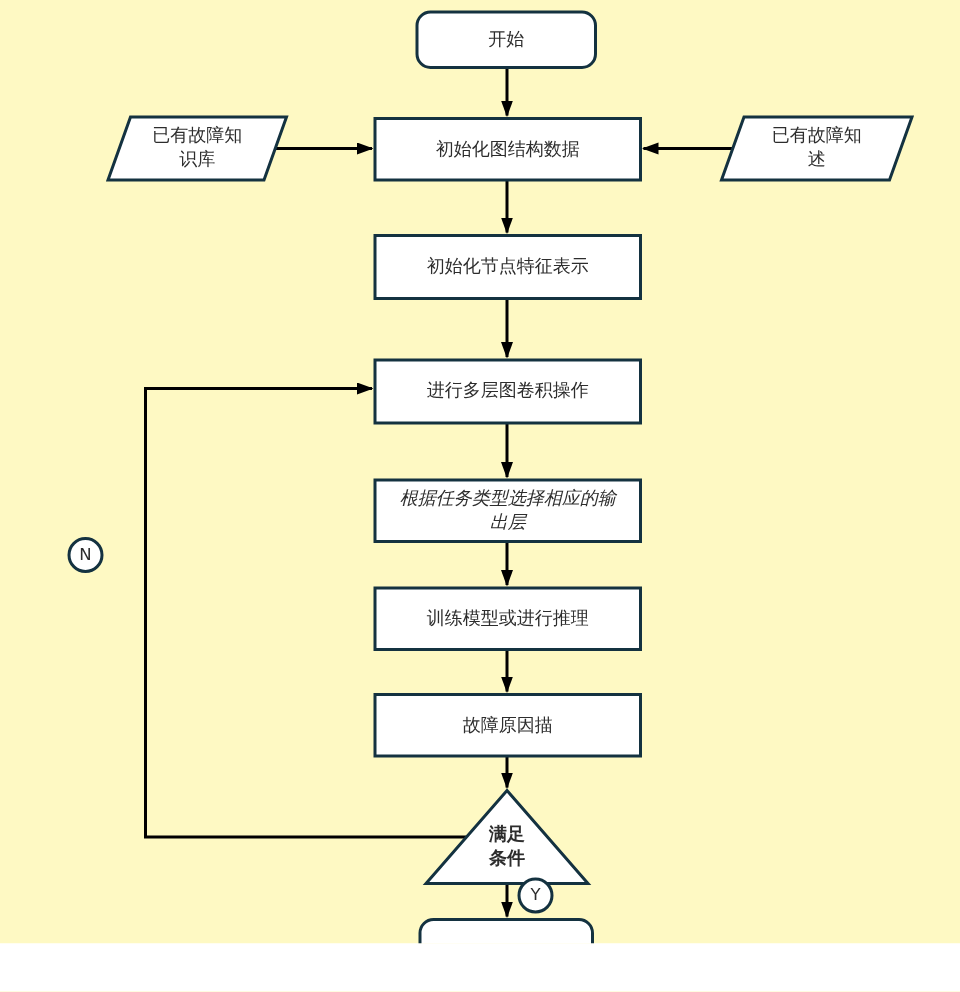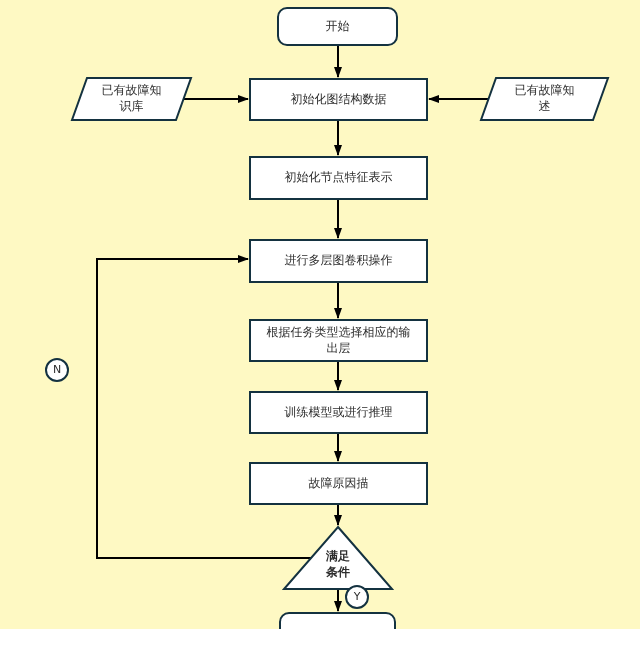--- a/index.html
+++ b/index.html
@@ -79,21 +79,21 @@
   </svg>
 
   <div class="label" style="left:278px; top:8px;  width:119px; height:37px;">开始</div>
   <div class="label" style="left:72px;  top:78px; width:119px; height:42px;">已有故障知
 识库</div>
   <div class="label" style="left:481px; top:78px; width:127px; height:42px;">已有故障知
 述</div>
   <div class="label" style="left:250px; top:157px; width:177px; height:42px;">初始化节点特征表示</div>
   <div class="label" style="left:250px; top:79px; width:177px; height:41px;">初始化图结构数据</div>
   <div class="label" style="left:250px; top:240px; width:177px; height:42px;border-radius:11px;">进行多层图卷积操作</div>
-  <div class="label" style="left:250px; top:320px; width:177px; height:41px;">根据任务类型选择相应的输
+  <div class="label" style="left:250px; top:320px; width:177px; height:41px;font-style:italic;">根据任务类型选择相应的输
 出层</div>
   <div class="label" style="left:250px; top:392px; width:177px; height:41px;text-align:right;">训练模型或进行推理</div>
   <div class="label" style="left:250px; top:463px; width:177px; height:41px;">故障原因描</div>
   <div class="label" style="left:288px; top:543px; width:100px; height:44px;font-weight:bold;">满足
 条件</div>
   <div class="label" style="left:280px; top:613px; width:115px; height:39px;margin-top:28px;">结束</div>
 
   <div class="label branch-label" style="left:46px; top:359px; width:22px; height:22px;">N</div>
   <div class="label branch-label" style="left:346px; top:586px; width:22px; height:22px;">Y</div>
 

